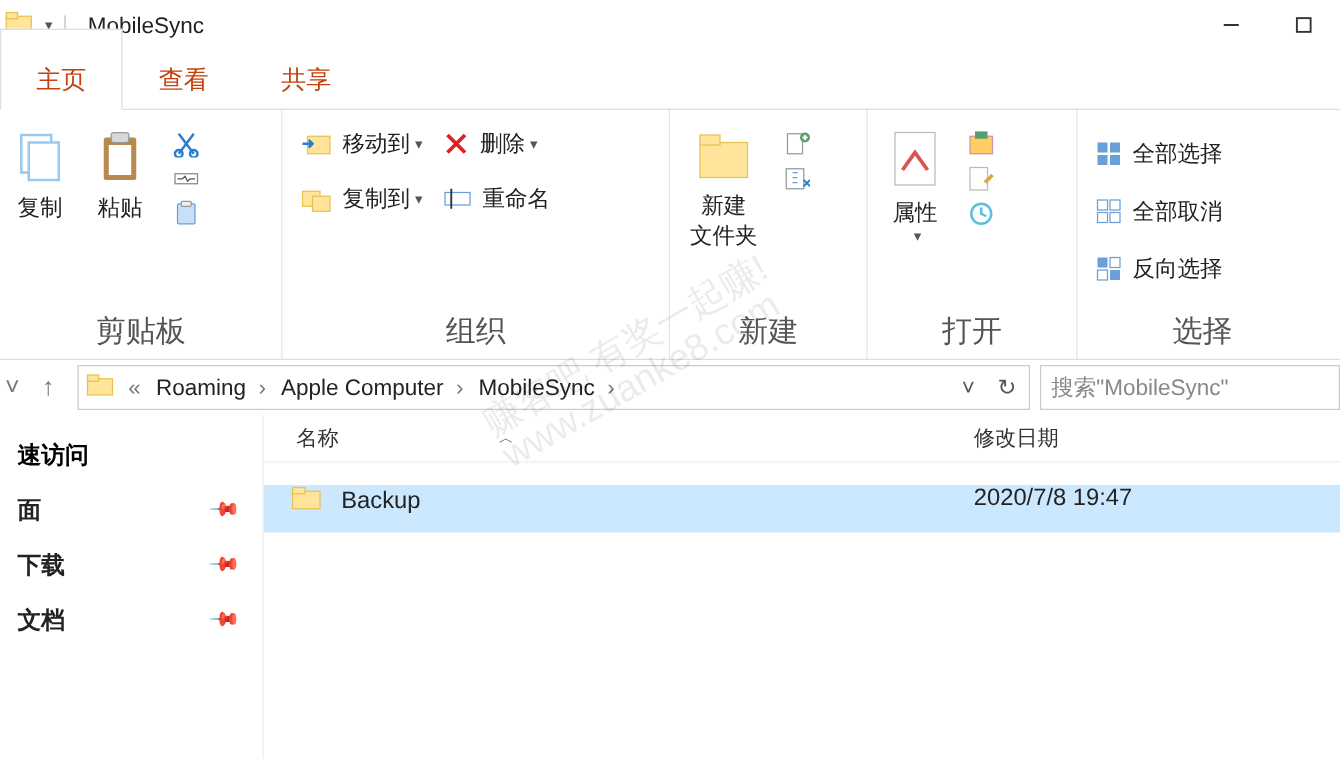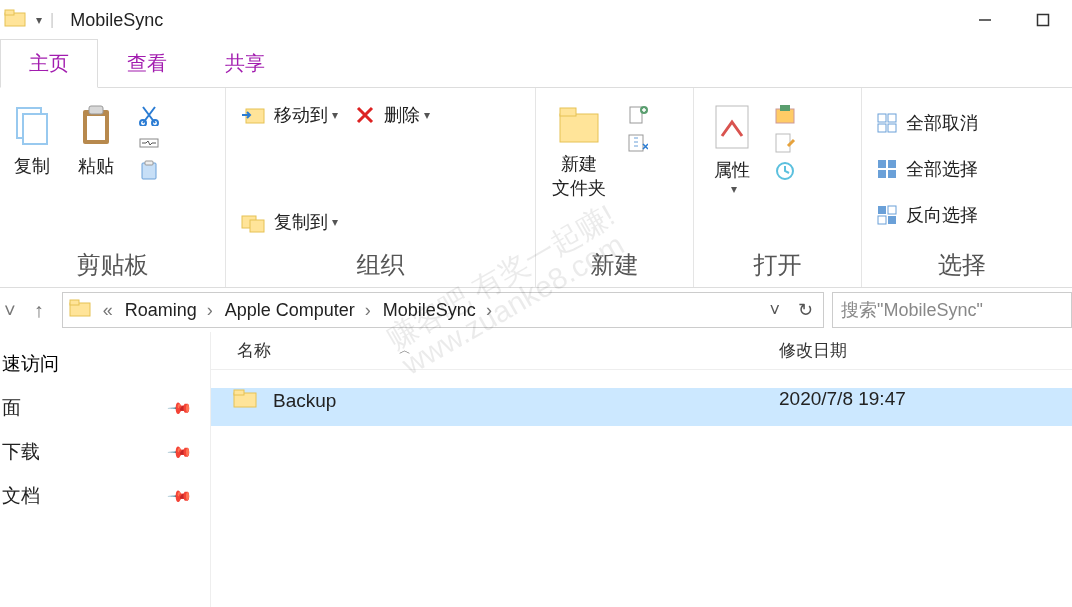--- a/index.html
+++ b/index.html
@@ -39,23 +39,23 @@
   }
   .tabs {
     display: flex;
     align-items: flex-end;
     height: 48px;
     background: #fff;
     border-bottom: 1px solid #ddd;
     padding-left: 0;
   }
   .tab {
-    padding: 10px 28px 10px 28px;
+    padding: 26px 28px 10px 28px;
     font-size: 20px;
-    color: #a21caf;
+    color: #c2410c;
     border: 1px solid transparent;
     position: relative;
     bottom: -1px;
   }
   .tab.active {
     border: 1px solid #ddd;
     border-bottom: 1px solid #fff;
     background: #fff;
   }
   .ribbon {
@@ -160,21 +160,22 @@
     font-size: 18px;
     padding-left: 8px;
     font-style: normal;
   }
   .content {
     display: flex;
     height: calc(607px - 40px - 48px - 200px - 44px);
   }
   .sidebar {
     width: 210px;
-    padding: 10px 6px 0 2px;
+    padding: 10px 6px 0 14px;
+    font-weight: bold;
   }
   .side-item {
     display: flex;
     align-items: center;
     justify-content: space-between;
     height: 44px;
     font-size: 19px;
     padding-right: 14px;
   }
   .side-item.head {
@@ -295,21 +296,21 @@
               <rect x="4" y="3" width="14" height="16" rx="1" fill="#c7dff7" stroke="#6aa0d8"></rect>
               <rect x="7" y="1" width="8" height="4" rx="1" fill="#eee" stroke="#999"></rect>
             </svg>
           </span>
       </div>
     </div>
     <div class="group-label">剪贴板</div>
   </div>
 
   <div class="group" style="width:310px;">
-    <div class="group-body" style="flex-direction:column; justify-content:space-between; gap:12px;">
+    <div class="group-body" style="flex-direction:column; justify-content:flex-start; gap:2px;">
       <div style="display:flex;">
         <div class="med-btn">
           <span class="icon">
               <svg width="26" height="22">
                 <rect x="6" y="5" width="18" height="14" fill="#ffe499" stroke="#e6c255"></rect>
                 <path d="M2 11 L10 11 M7 8 L10 11 L7 14" stroke="#2b7cd3" stroke-width="2" fill="none"></path>
               </svg>
             </span>
           <span>移动到</span>
           <span class="chev-down">▾</span>
@@ -328,20 +329,29 @@
         <div class="med-btn">
           <span class="icon">
               <svg width="26" height="22">
                 <rect x="2" y="5" width="14" height="12" fill="#ffe499" stroke="#e6c255"></rect>
                 <rect x="10" y="9" width="14" height="12" fill="#ffe499" stroke="#e6c255"></rect>
               </svg>
             </span>
           <span>复制到</span>
           <span class="chev-down">▾</span>
         </div>
+        <div class="med-btn">
+          <span class="icon">
+              <svg width="24" height="22">
+                <rect x="2" y="6" width="20" height="10" fill="none" stroke="#6aa0d8"></rect>
+                <line x1="7" y1="3" x2="7" y2="19" stroke="#333" stroke-width="1.5"></line>
+              </svg>
+            </span>
+          <span>重命名</span>
+        </div>
       </div>
     </div>
     <div class="group-label">组织</div>
   </div>
 
   <div class="group" style="width:158px;">
     <div class="group-body">
       <div class="big-btn">
         <svg width="50" height="44">
             <rect x="6" y="12" width="38" height="28" fill="#ffe499" stroke="#e6c255"></rect>
@@ -402,38 +412,38 @@
       </div>
     </div>
     <div class="group-label">打开</div>
   </div>
 
   <div class="group" style="width:200px;border-right:none;">
     <div class="group-body" style="flex-direction:column;justify-content:center;gap:4px;">
       <div class="med-btn">
         <span class="icon">
             <svg width="22" height="22">
+              <rect x="2" y="2" width="8" height="8" fill="#6aa0d8"></rect>
+              <rect x="12" y="2" width="8" height="8" fill="#6aa0d8"></rect>
+              <rect x="2" y="12" width="8" height="8" fill="#6aa0d8"></rect>
+              <rect x="12" y="12" width="8" height="8" fill="#6aa0d8"></rect>
+            </svg>
+          </span>
+        <span>全部选择</span>
+      </div>
+      <div class="med-btn">
+        <span class="icon">
+            <svg width="22" height="22">
               <rect x="2" y="2" width="8" height="8" fill="none" stroke="#6aa0d8"></rect>
               <rect x="12" y="2" width="8" height="8" fill="none" stroke="#6aa0d8"></rect>
               <rect x="2" y="12" width="8" height="8" fill="none" stroke="#6aa0d8"></rect>
               <rect x="12" y="12" width="8" height="8" fill="none" stroke="#6aa0d8"></rect>
             </svg>
           </span>
         <span>全部取消</span>
-      </div>
-      <div class="med-btn">
-        <span class="icon">
-            <svg width="22" height="22">
-              <rect x="2" y="2" width="8" height="8" fill="#6aa0d8"></rect>
-              <rect x="12" y="2" width="8" height="8" fill="#6aa0d8"></rect>
-              <rect x="2" y="12" width="8" height="8" fill="#6aa0d8"></rect>
-              <rect x="12" y="12" width="8" height="8" fill="#6aa0d8"></rect>
-            </svg>
-          </span>
-        <span>全部选择</span>
       </div>
       <div class="med-btn">
         <span class="icon">
             <svg width="22" height="22">
               <rect x="2" y="2" width="8" height="8" fill="#6aa0d8"></rect>
               <rect x="12" y="2" width="8" height="8" fill="none" stroke="#6aa0d8"></rect>
               <rect x="2" y="12" width="8" height="8" fill="none" stroke="#6aa0d8"></rect>
               <rect x="12" y="12" width="8" height="8" fill="#6aa0d8"></rect>
             </svg>
           </span>

